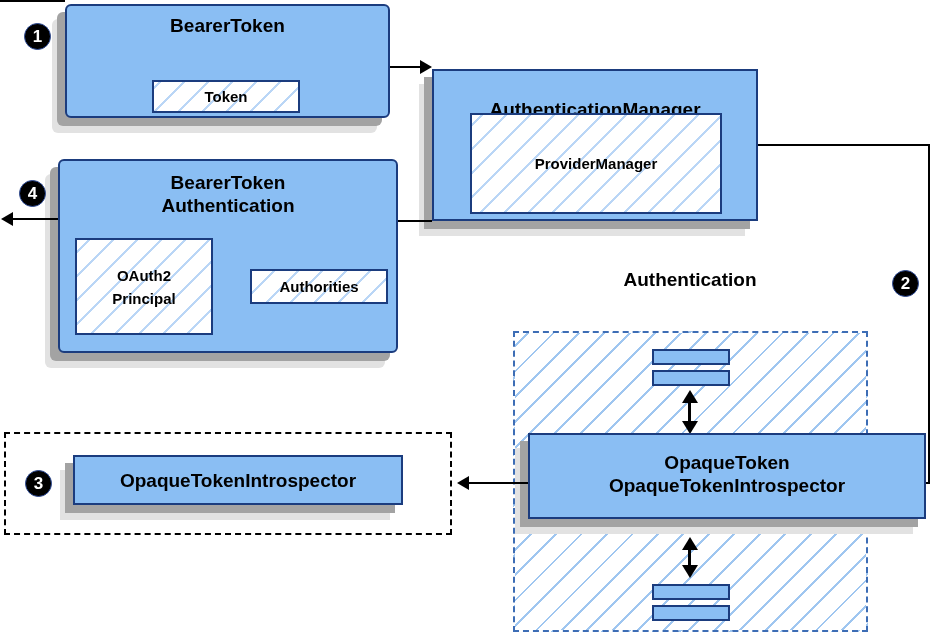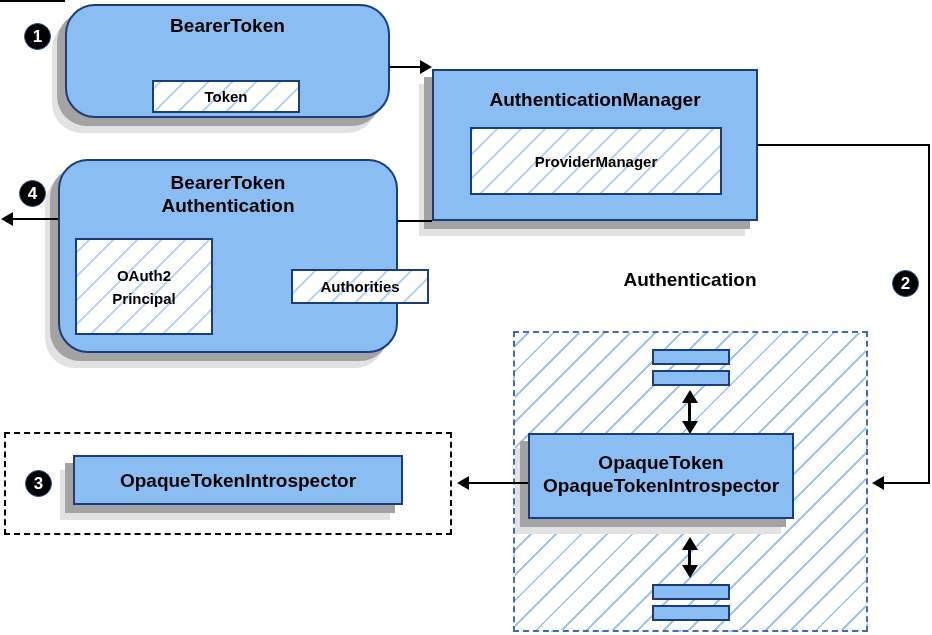--- a/index.html
+++ b/index.html
@@ -6,21 +6,21 @@
   #stage{
     position:relative;width:932px;height:635px;background:#fff;overflow:hidden;
     font-family:"Liberation Sans",sans-serif;font-weight:bold;color:#000;
   }
   
   .node{
     position:absolute;background:#8ABEF3;border:2px solid #1B3C7E;box-sizing:border-box;
     box-shadow:-8px 8px 0 0 #A3A3A3,-13px 15px 0 0 #E2E2E2;
     text-align:center;
   }
-  .node.rounded{border-radius:30px;}
+  .node.rounded{border-radius:6px;}
   .t{font-size:19px;line-height:23px;white-space:nowrap;}
   .hatchbox{
     position:absolute;box-sizing:border-box;border:2px solid #1B3C7E;
     background:repeating-linear-gradient(-45deg,#fff 0 15px,#BAD6F6 15px 17px);
     display:flex;flex-direction:column;align-items:center;justify-content:center;
     text-align:center;
   }
   .hatchbox .t{font-size:15px;line-height:23px;}
   
   .dashed-blue{
@@ -66,22 +66,22 @@
     <div class="t" style="margin-top:8px;">BearerToken</div>
     <div class="hatchbox" style="left:85px;top:74px;width:148px;height:33px;">
       <div class="t">Token</div>
     </div>
   </div>
 
   <div class="line-h" style="left:390px;top:66;width:30px;top:66px;"></div>
   <div class="tri right" style="left:420px;top:60px;"></div>
 
   <div class="node" style="left:432px;top:69px;width:326px;height:152px;">
-    <div class="t" style="margin-top:17px;">AuthenticationManager</div>
-    <div class="hatchbox" style="left:36px;top:56px;width:252px;height:68px;">
+    <div class="t" style="margin-top:27px;">AuthenticationManager</div>
+    <div class="hatchbox" style="left:36px;top:42px;width:252px;height:101px;">
       <div class="t">ProviderManager</div>
     </div>
   </div>
 
   <div class="line-h" style="left:758px;top:144px;width:172px;"></div>
   <div class="line-v" style="left:928px;top:144px;height:340px;"></div>
   <div class="line-h" style="left:884px;top:482px;width:46px;"></div>
   <div class="tri left" style="left:872px;top:476px;"></div>
   <div class="badge" style="left:892px;top:270px;">
     <span>2</span>
@@ -89,21 +89,21 @@
 
   <div class="line-h" style="left:398px;top:220px;width:34px;"></div>
 
   <div class="node rounded" style="left:58px;top:159px;width:340px;height:194px;">
     <div class="t" style="margin-top:10px;">BearerToken</div>
     <div class="t">Authentication</div>
     <div class="hatchbox" style="left:15px;top:77px;width:138px;height:97px;">
       <div class="t">OAuth2</div>
       <div class="t">Principal</div>
     </div>
-    <div class="hatchbox" style="left:190px;top:108px;width:138px;height:35px;margin-left:41px;">
+    <div class="hatchbox" style="left:190px;top:108px;width:138px;height:35px;">
       <div class="t">Authorities</div>
     </div>
   </div>
 
   <div class="line-h" style="left:13px;top:218px;width:45px;"></div>
   <div class="tri left" style="left:1px;top:212px;"></div>
   <div class="badge" style="left:19px;top:180px;">
     <span>4</span>
   </div>
 
@@ -113,21 +113,21 @@
 
   <div class="dashed-blue" style="left:513px;top:331px;width:355px;height:301px;"></div>
 
   <div class="mini-rect" style="left:652px;top:349px;"></div>
   <div class="mini-rect" style="left:652px;top:370px;"></div>
 
   <div class="tri up" style="left:682px;top:390px;"></div>
   <div class="shaft-v" style="left:688px;top:401px;height:22px;"></div>
   <div class="tri down" style="left:682px;top:421px;"></div>
 
-  <div class="node" style="left:528px;top:433px;width:266px;height:86px;">
+  <div class="node" style="left:528px;top:433px;width:398px;height:86px;">
     <div class="t" style="margin-top:16px;">OpaqueToken</div>
     <div class="t">OpaqueTokenIntrospector</div>
   </div>
 
   <div class="tri up" style="left:682px;top:537px;"></div>
   <div class="shaft-v" style="left:688px;top:548px;height:19px;"></div>
   <div class="tri down" style="left:682px;top:565px;"></div>
 
   <div class="mini-rect" style="left:652px;top:584px;"></div>
   <div class="mini-rect" style="left:652px;top:605px;"></div>

